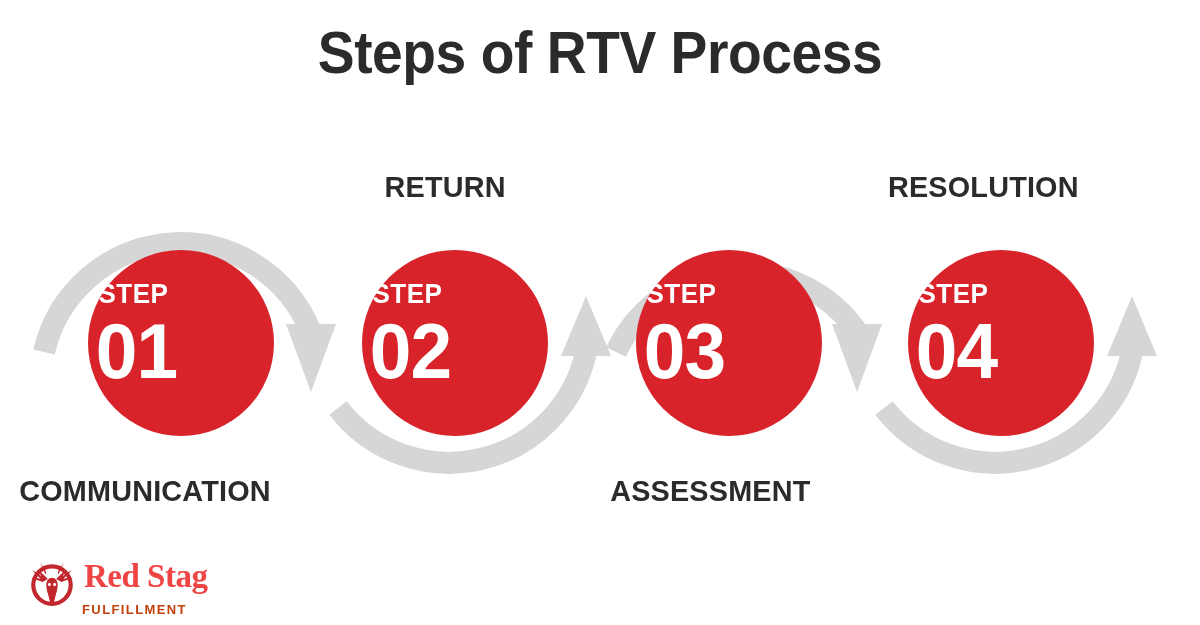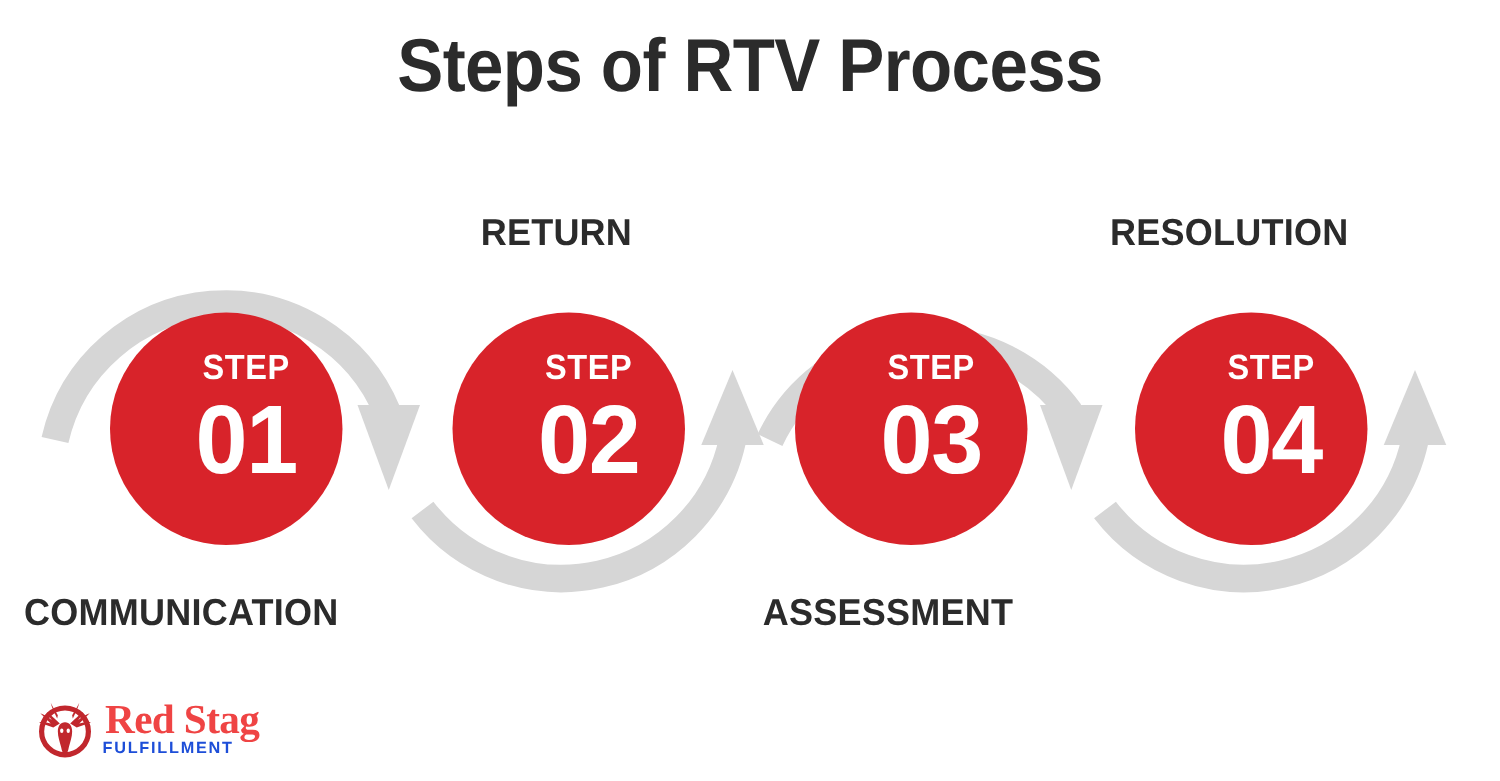--- a/index.html
+++ b/index.html
@@ -56,24 +56,23 @@
     position: absolute;
     left: 0;
     top: 0;
     width: 186px;
     height: 186px;
     border-radius: 50%;
     background: #d8232a;
   }
   .step-text {
     position: absolute;
-    left: 16px;
+    left: 4px;
     top: 30px;
     width: 186px;
-    text-align: center;
     line-height: 1;
   }
   .step-word {
     display: block;
     font-family: "Liberation Sans", sans-serif;
     font-weight: bold;
     font-size: 28px;
     letter-spacing: 0.5px;
     color: #ffffff;
     transform: scaleX(0.93);
@@ -132,26 +131,26 @@
     font-family: "Liberation Serif", serif;
     font-weight: bold;
     font-size: 33px;
     color: #ef4444;
     white-space: nowrap;
     letter-spacing: -0.5px;
   }
   .logo-sub {
     position: absolute;
     left: 2px;
-    top: 34px;
+    top: 46px;
     font-family: "Liberation Sans", sans-serif;
     font-weight: bold;
     font-size: 13px;
     letter-spacing: 1.4px;
-    color: #1d4ed8;
+    color: #c2410c;
     white-space: nowrap;
   }
 </style>
 </head>
 <body>
 
 <div id="canvas">
 
   <div id="page-title">Steps of RTV Process</div>
 

